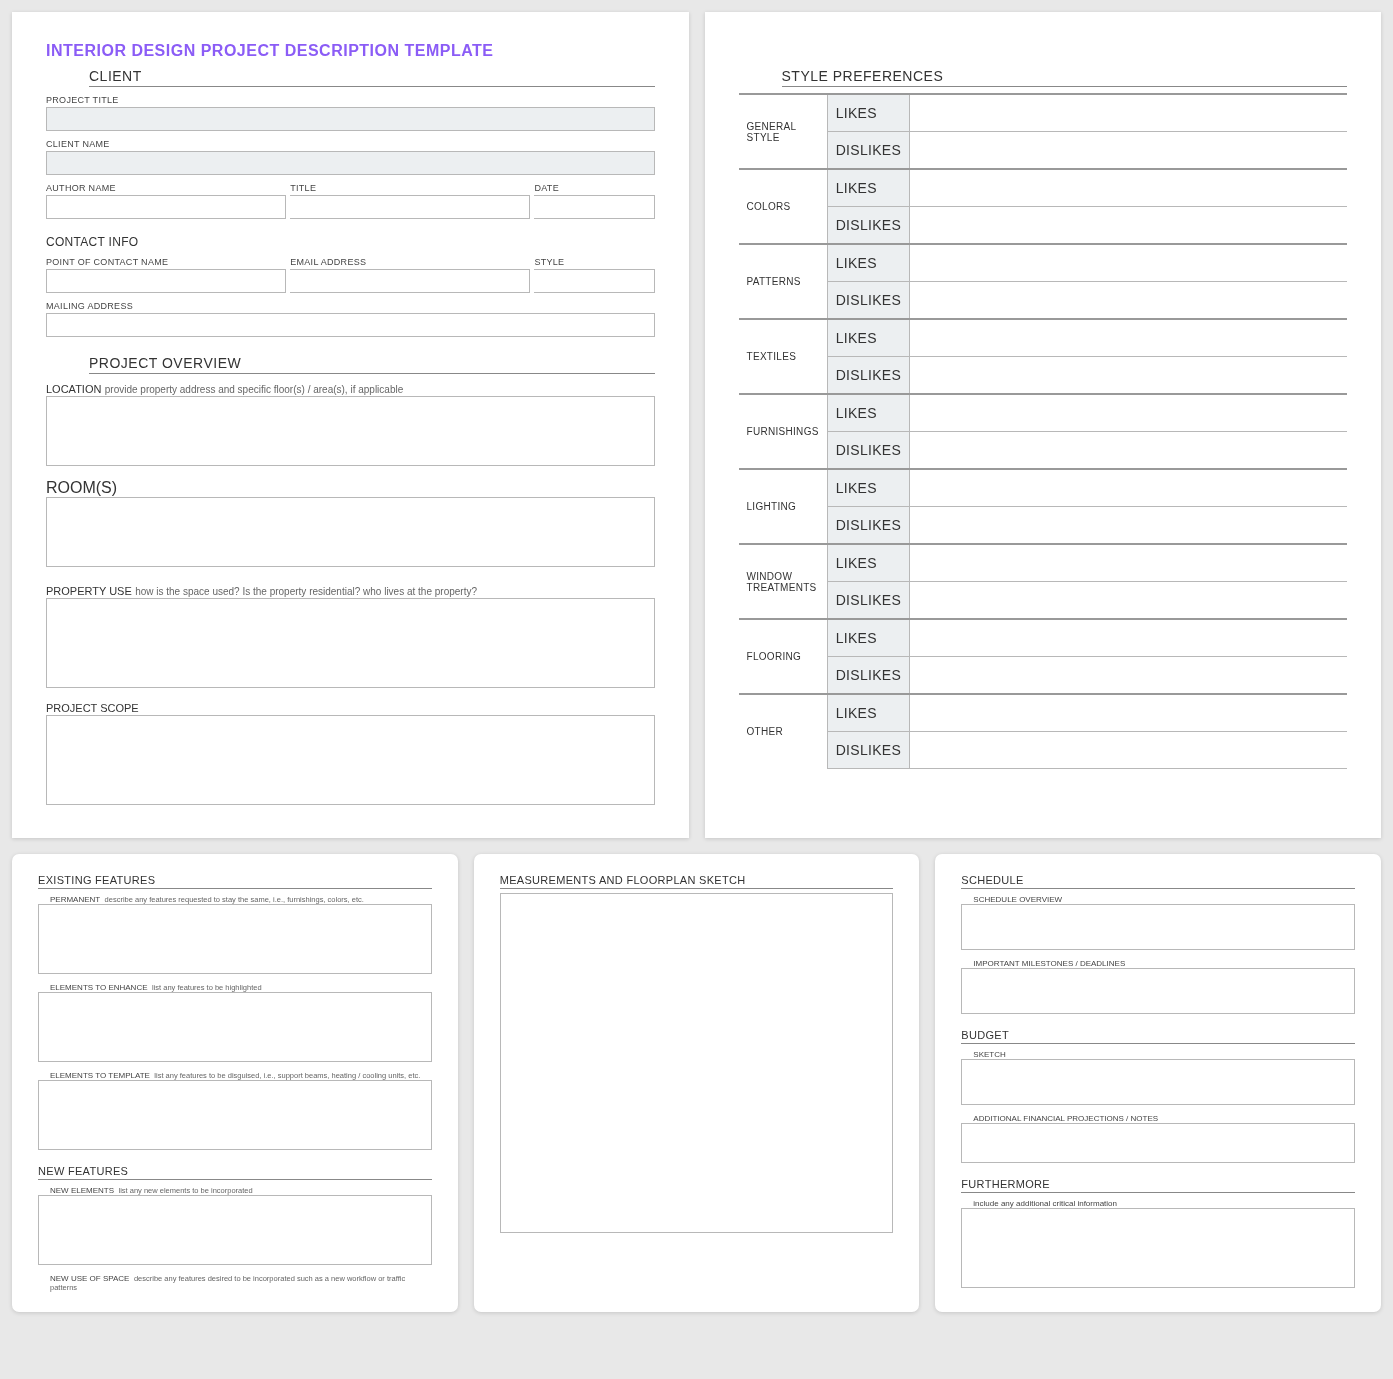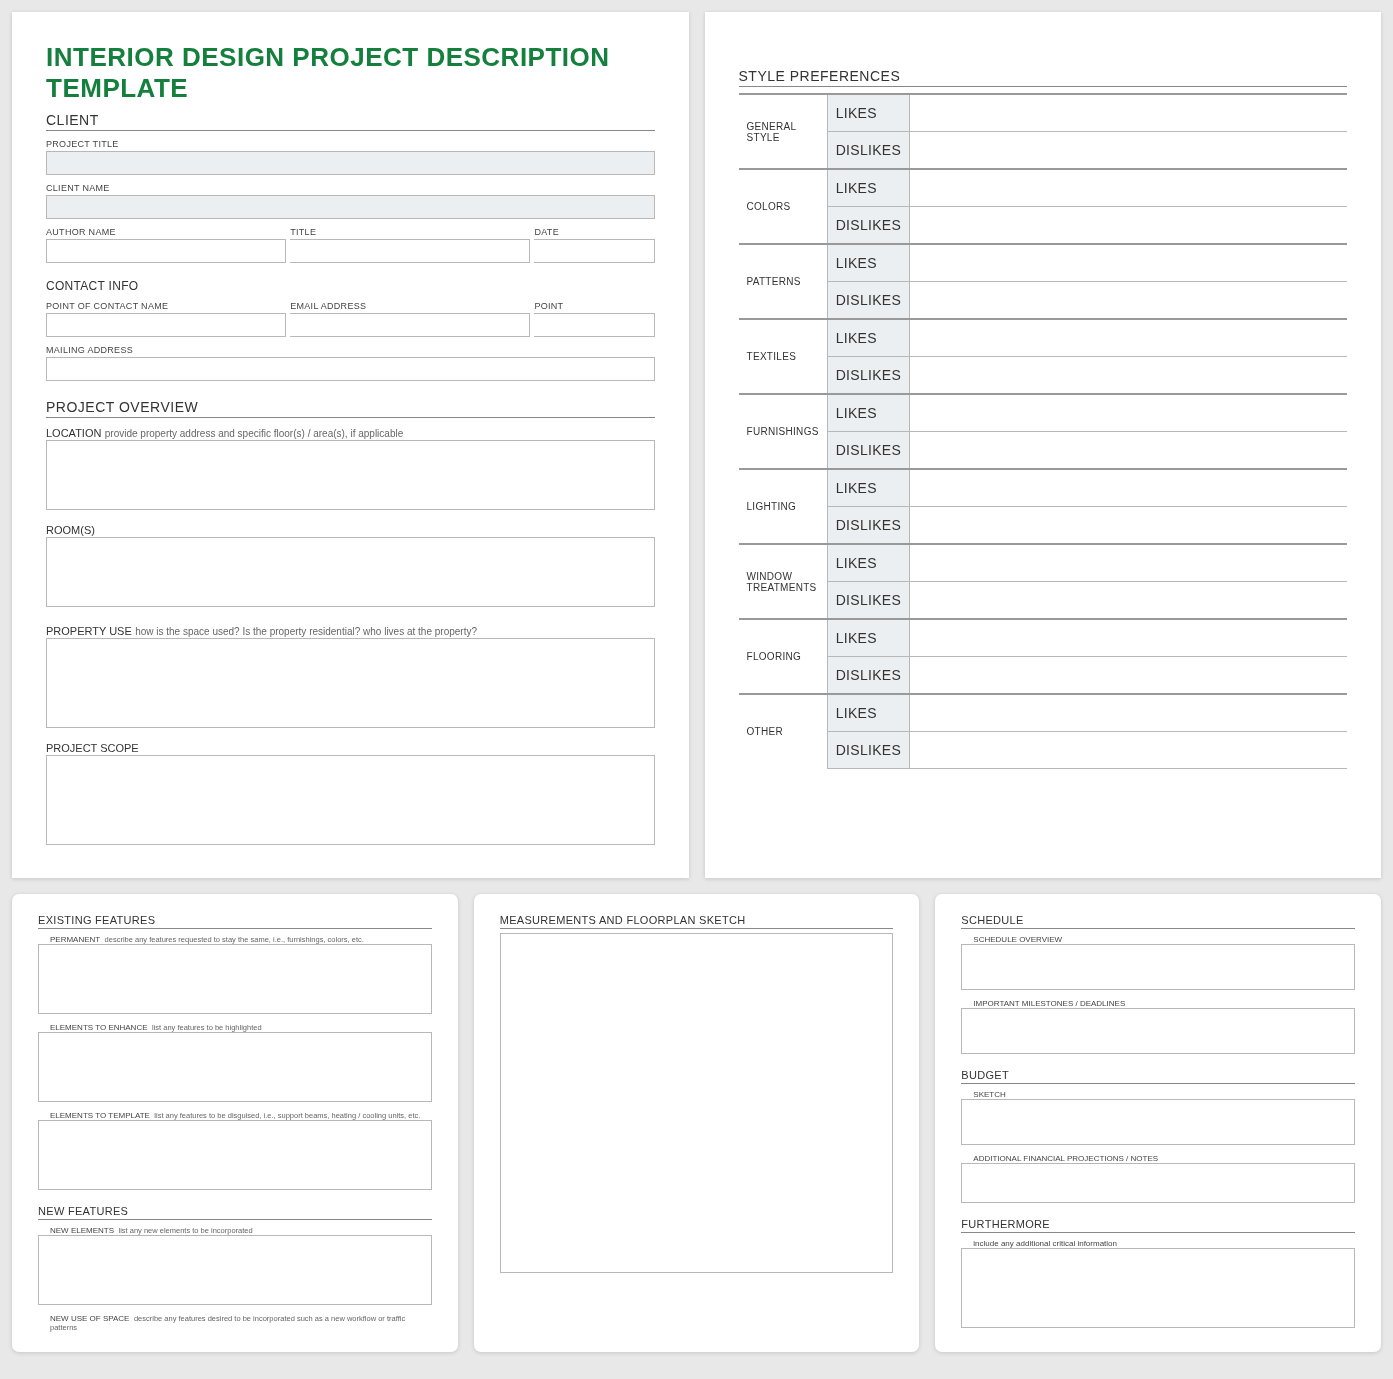--- a/index.html
+++ b/index.html
@@ -14,35 +14,36 @@
   .page {
     background: #fff;
     box-shadow: 0 1px 4px rgba(0,0,0,0.15);
     padding: 30px 34px;
     margin-bottom: 16px;
   }
   .page.top-left { flex: 1 1 50%; }
   .page.top-right { flex: 1 1 50%; }
   .row.bottom .page { flex: 1 1 33%; padding: 20px 26px; border-radius: 7px; }
   h1 {
-    font-size: 26px;
+    font-size: 16px;
     font-weight: 700;
     letter-spacing: 0.5px;
-    color: #15803d;
+    color: #8b5cf6;
     margin-bottom: 6px;
   }
   h2.section {
     font-size: 14px;
     font-weight: 400;
     letter-spacing: 0.5px;
     color: #333;
     border-bottom: 1.5px solid #888;
     padding-bottom: 2px;
     margin-top: 8px;
     margin-bottom: 6px;
+    margin-left: 43px;
   }
   h3.subsection {
     font-size: 12px;
     font-weight: 400;
     letter-spacing: 0.3px;
     margin-top: 10px;
     margin-bottom: 0;
   }
   .lbl {
     font-size: 9px;
@@ -158,37 +159,37 @@
     <div class="cols">
       <div>
         <label class="lbl">POINT OF CONTACT NAME</label>
         <input class="fld" style="">
       </div>
       <div>
         <label class="lbl">EMAIL ADDRESS</label>
         <input class="fld" style="">
       </div>
       <div style="flex:0.5">
-        <label class="lbl">POINT</label>
+        <label class="lbl">STYLE</label>
         <input class="fld" style="">
       </div>
     </div>
     <label class="lbl">MAILING ADDRESS</label>
     <input class="fld" style="">
 
     <h2 class="section" style="margin-top:18px">PROJECT OVERVIEW</h2>
 
     <div style="margin-top:8px">
       <span style="font-size:11px">LOCATION</span>
       <span class="inline-hint">provide property address and specific floor(s) / area(s), if applicable</span>
     </div>
     <textarea class="fld" style="height: 70px;"></textarea>
 
     <div style="margin-top:10px">
-      <span style="font-size:11px">ROOM(S)</span>
+      <span style="font-size:16px">ROOM(S)</span>
     </div>
     <textarea class="fld" style="height: 70px;"></textarea>
 
     <div style="margin-top:14px">
       <span style="font-size:11px">PROPERTY USE</span>
       <span class="inline-hint">how is the space used?  Is the property residential? who lives at the property?</span>
     </div>
     <textarea class="fld" style="height: 90px;"></textarea>
 
     <div style="margin-top:10px">

